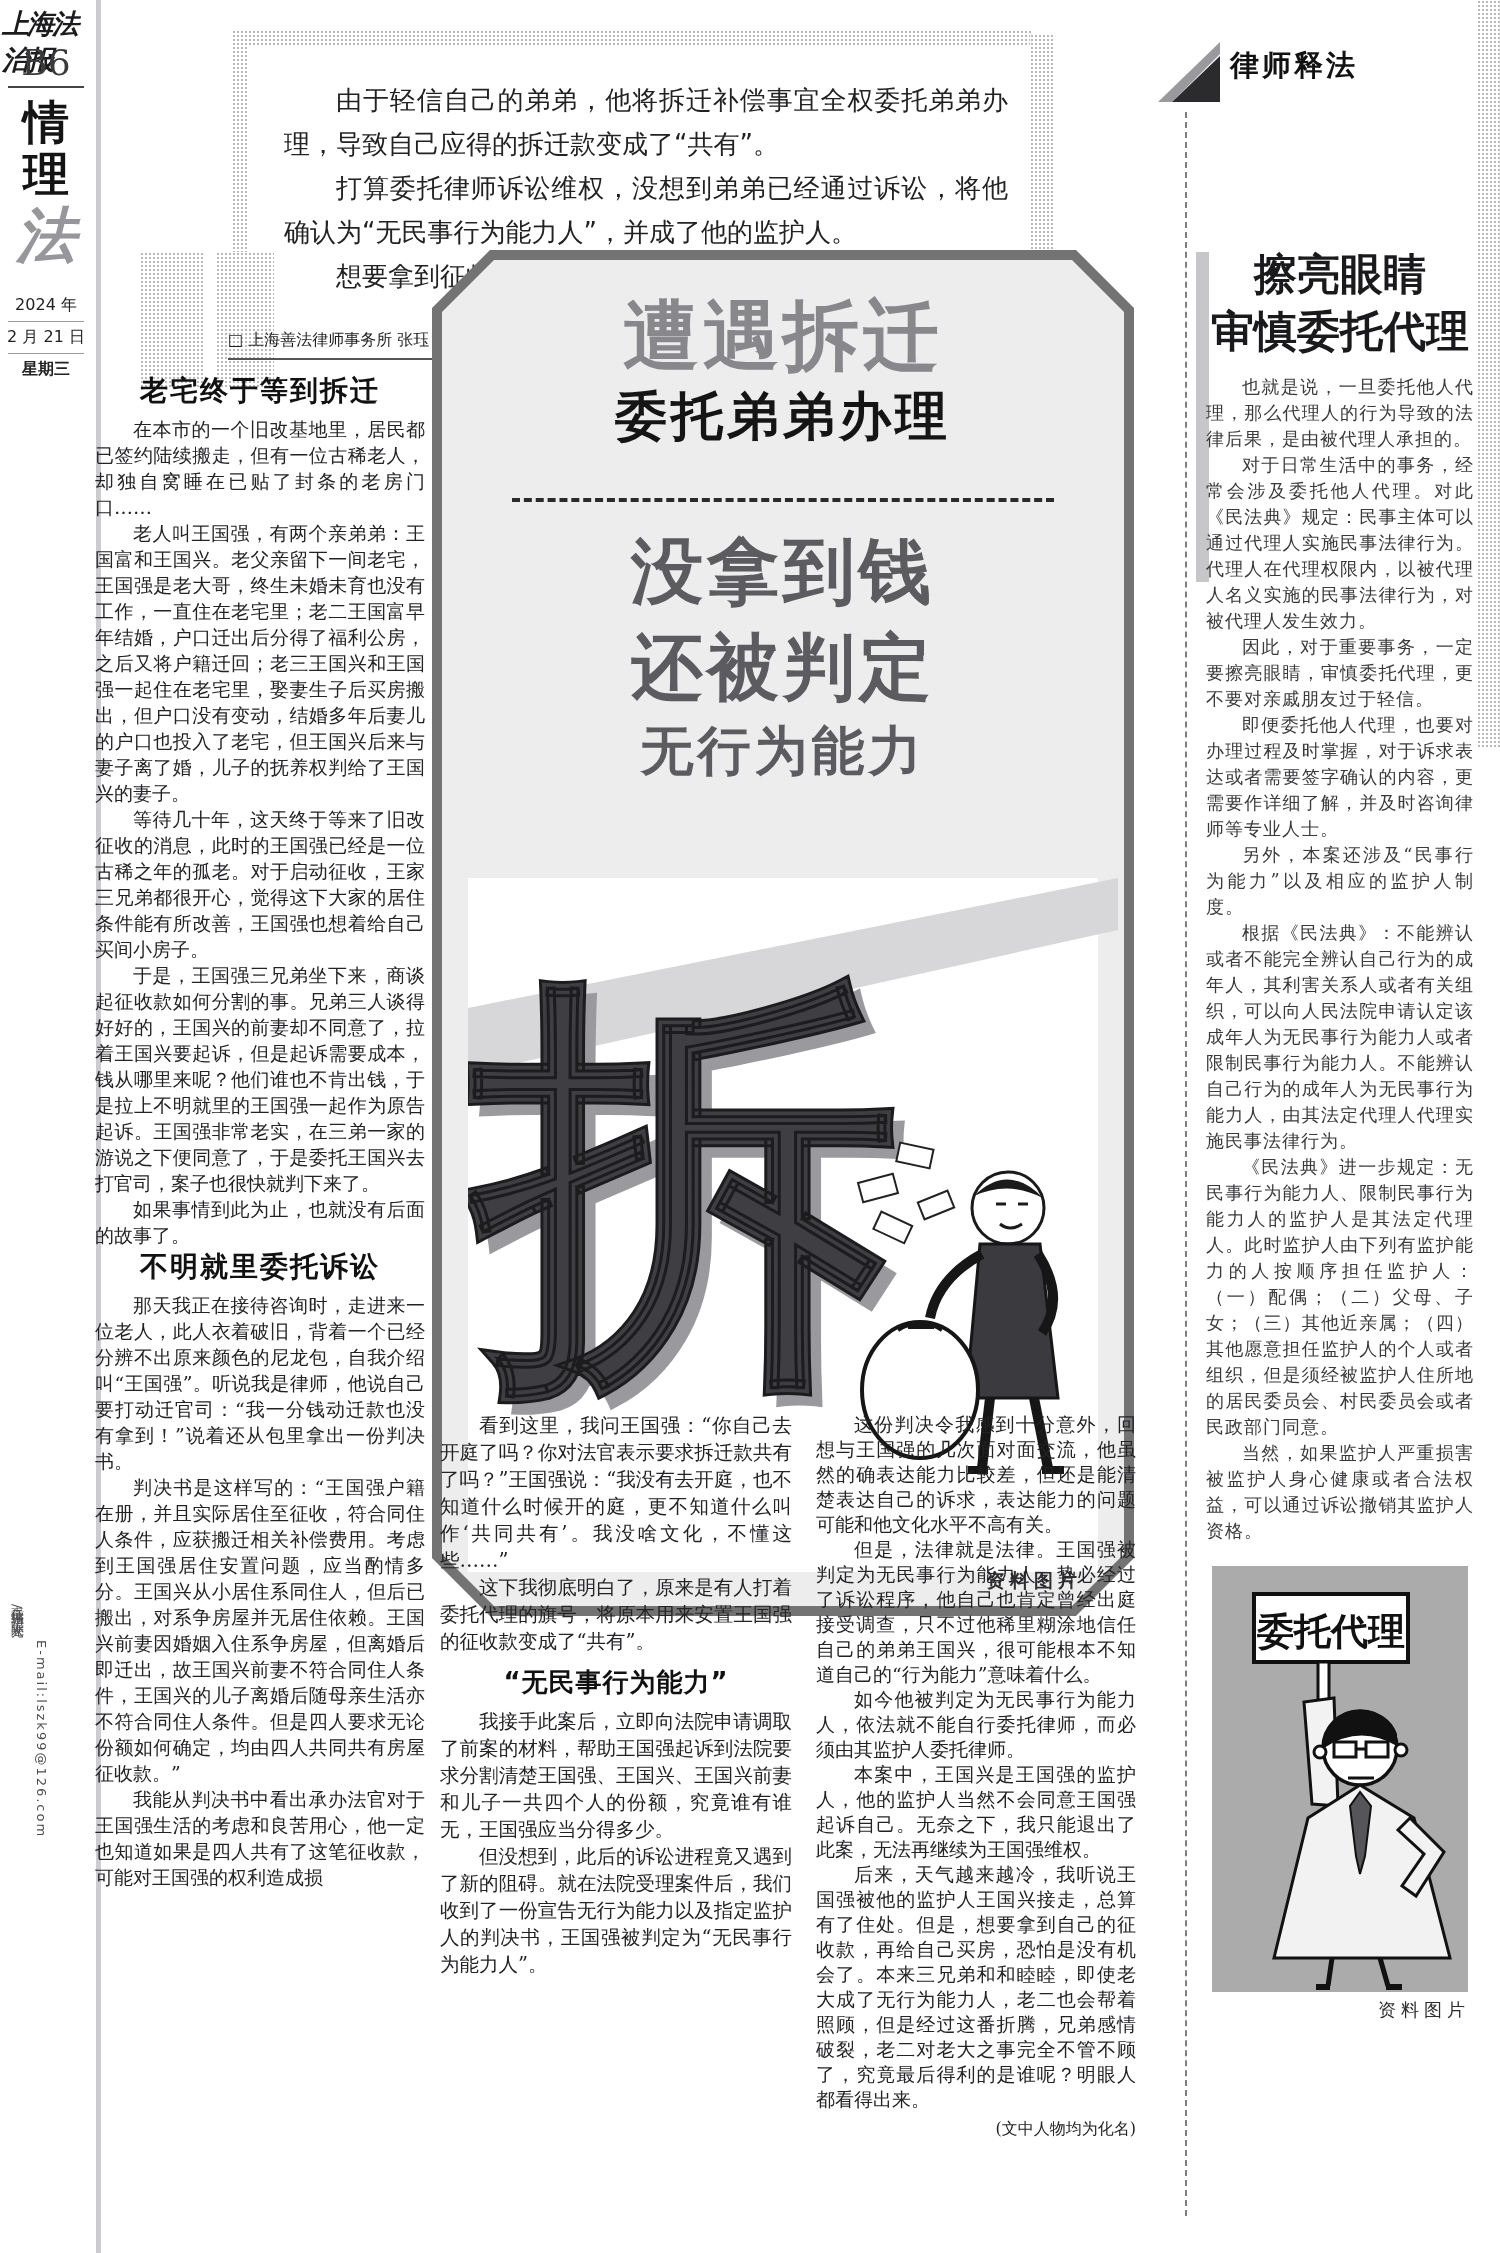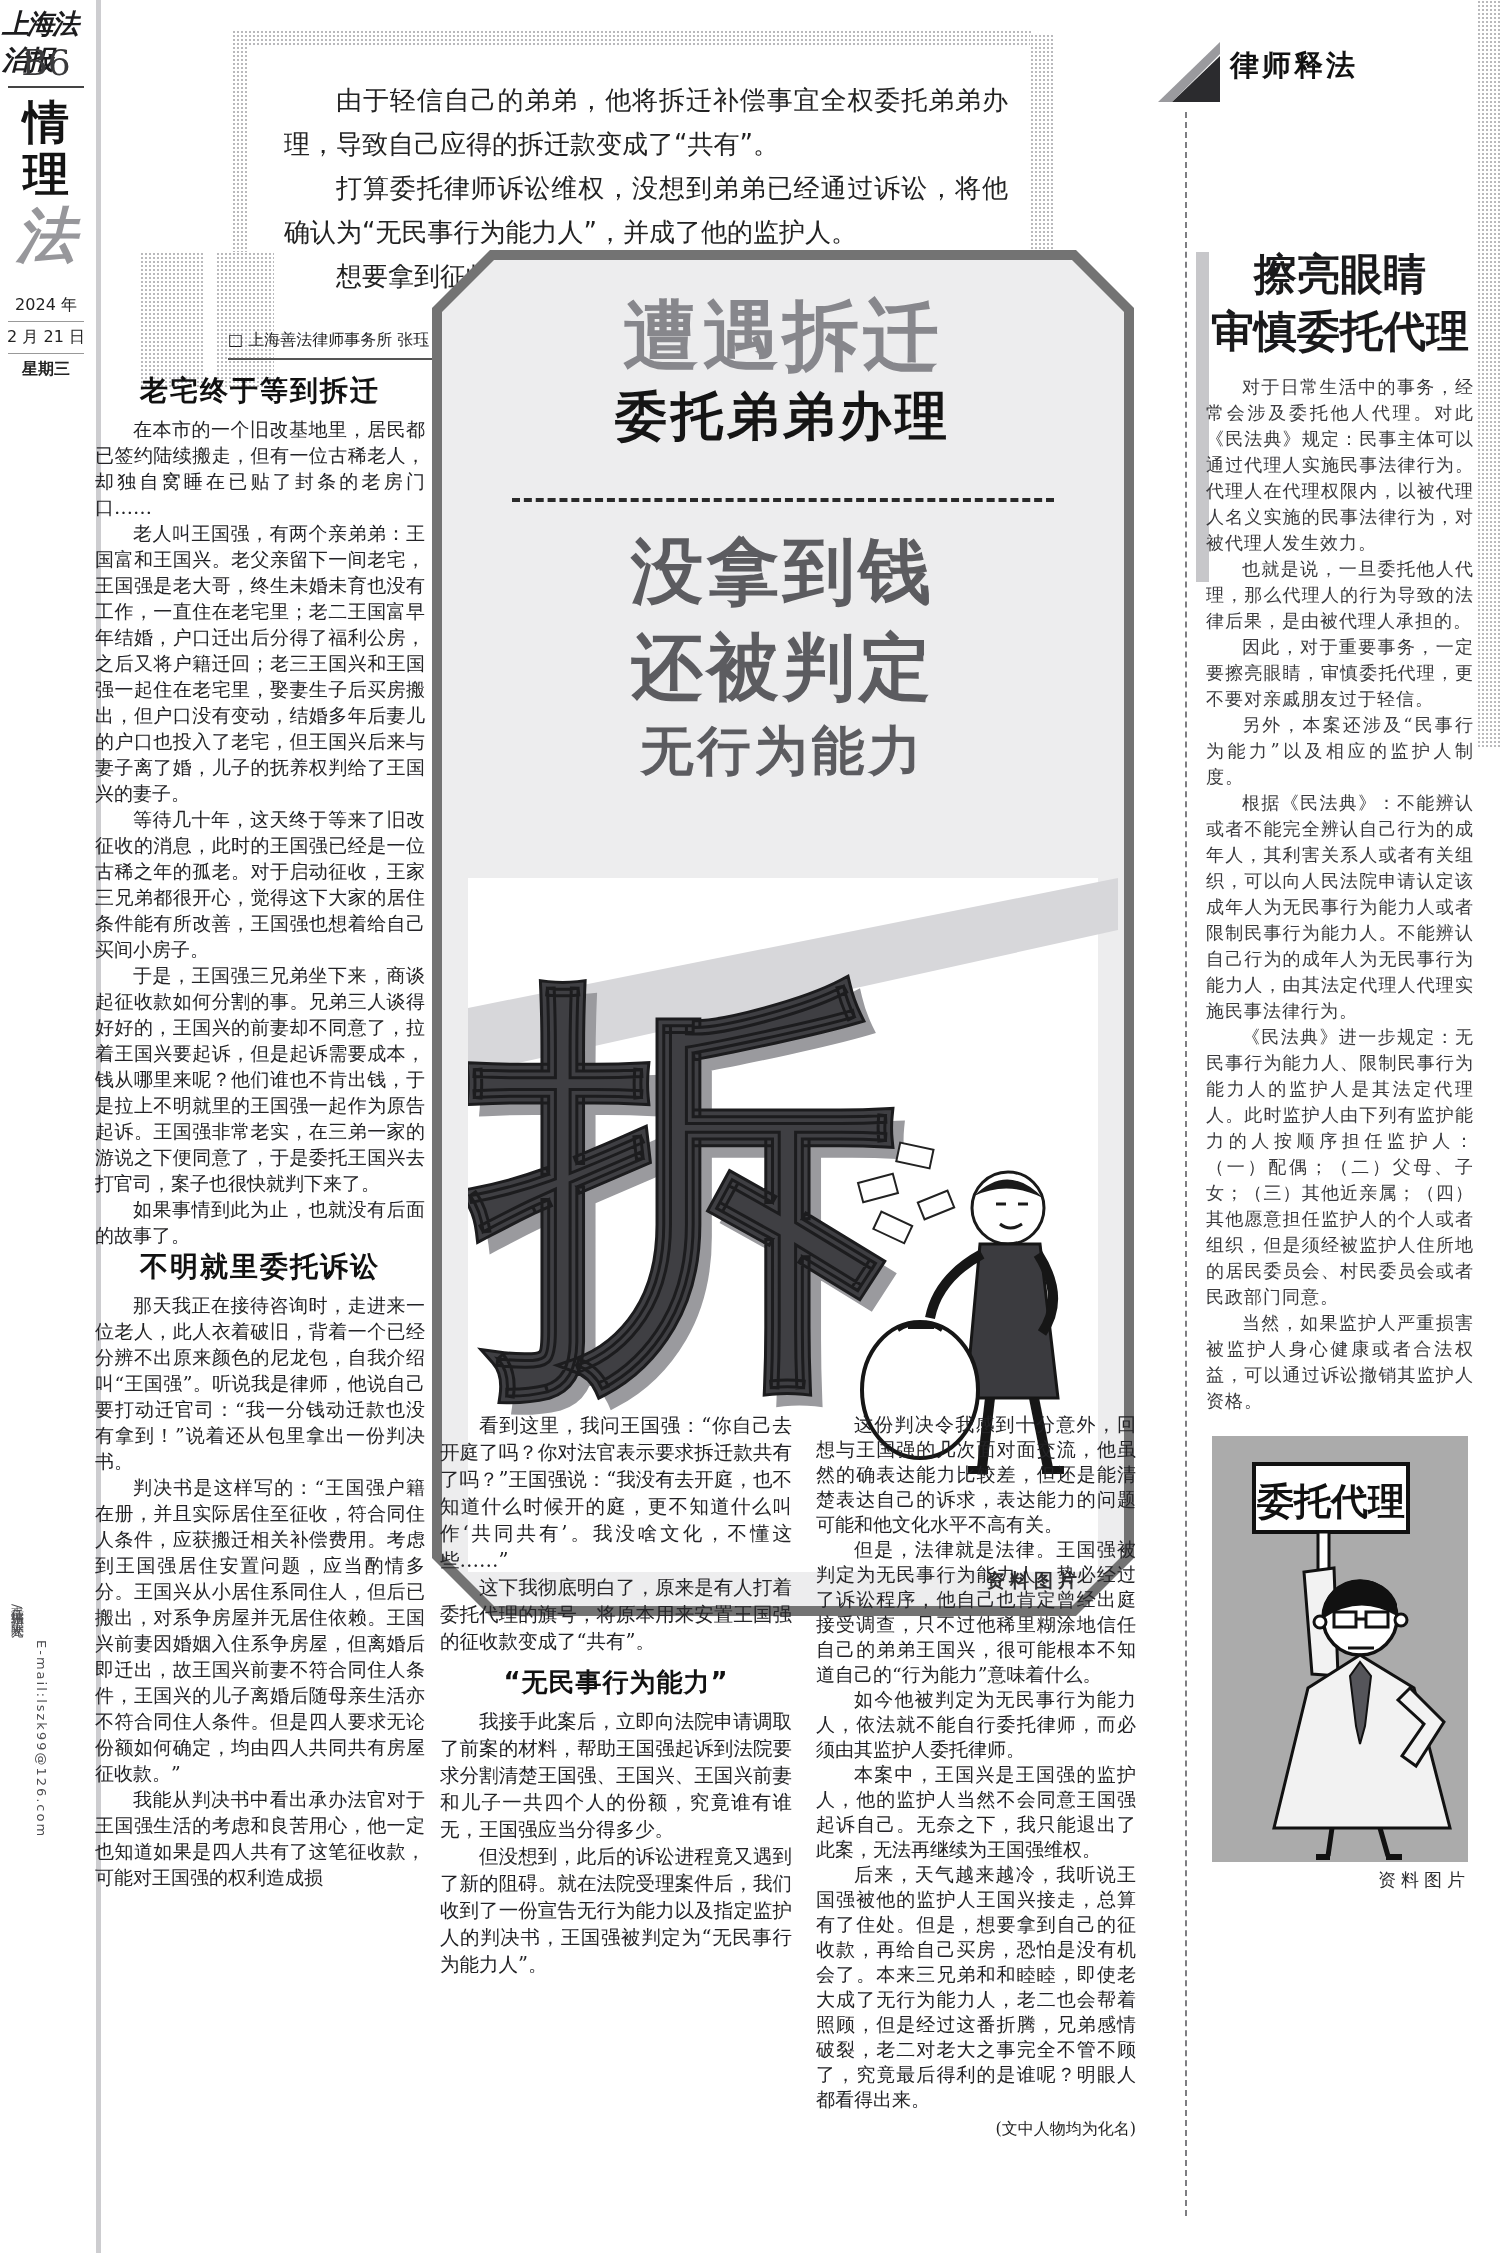--- a/index.html
+++ b/index.html
@@ -194,23 +194,24 @@
   </div>
   <div class="abs sb-tag">律师释法</div>
   <div class="abs sb-titlebar"></div>
 
   <div class="abs sb">
     <div class="sb-title">
       <div>擦亮眼睛</div>
       <div>审慎委托代理</div>
     </div>
     <div class="sb-paras">
+        <p>也就是说，一旦委托他人代理，那么代理人的行为导致的法律后果，是由被代理人承担的。</p>
         <p>对于日常生活中的事务，经常会涉及委托他人代理。对此《民法典》规定：民事主体可以通过代理人实施民事法律行为。代理人在代理权限内，以被代理人名义实施的民事法律行为，对被代理人发生效力。</p>
-        <p>也就是说，一旦委托他人代理，那么代理人的行为导致的法律后果，是由被代理人承担的。</p>
         <p>因此，对于重要事务，一定要擦亮眼睛，审慎委托代理，更不要对亲戚朋友过于轻信。</p>
+        <p>即便委托他人代理，也要对办理过程及时掌握，对于诉求表达或者需要签字确认的内容，更需要作详细了解，并及时咨询律师等专业人士。</p>
         <p>另外，本案还涉及“民事行为能力”以及相应的监护人制度。</p>
         <p>根据《民法典》：不能辨认或者不能完全辨认自己行为的成年人，其利害关系人或者有关组织，可以向人民法院申请认定该成年人为无民事行为能力人或者限制民事行为能力人。不能辨认自己行为的成年人为无民事行为能力人，由其法定代理人代理实施民事法律行为。</p>
         <p>《民法典》进一步规定：无民事行为能力人、限制民事行为能力人的监护人是其法定代理人。此时监护人由下列有监护能力的人按顺序担任监护人：（一）配偶；（二）父母、子女；（三）其他近亲属；（四）其他愿意担任监护人的个人或者组织，但是须经被监护人住所地的居民委员会、村民委员会或者民政部门同意。</p>
         <p>当然，如果监护人严重损害被监护人身心健康或者合法权益，可以通过诉讼撤销其监护人资格。</p>
       </div>
 
     <div class="sb-illo">
       <svg width="256" height="426" viewBox="0 0 256 426">
         <rect x="0" y="0" width="256" height="426" fill="#ababab"></rect>
         <rect x="42" y="28" width="154" height="68" fill="#fff" stroke="#111" stroke-width="4"></rect>

